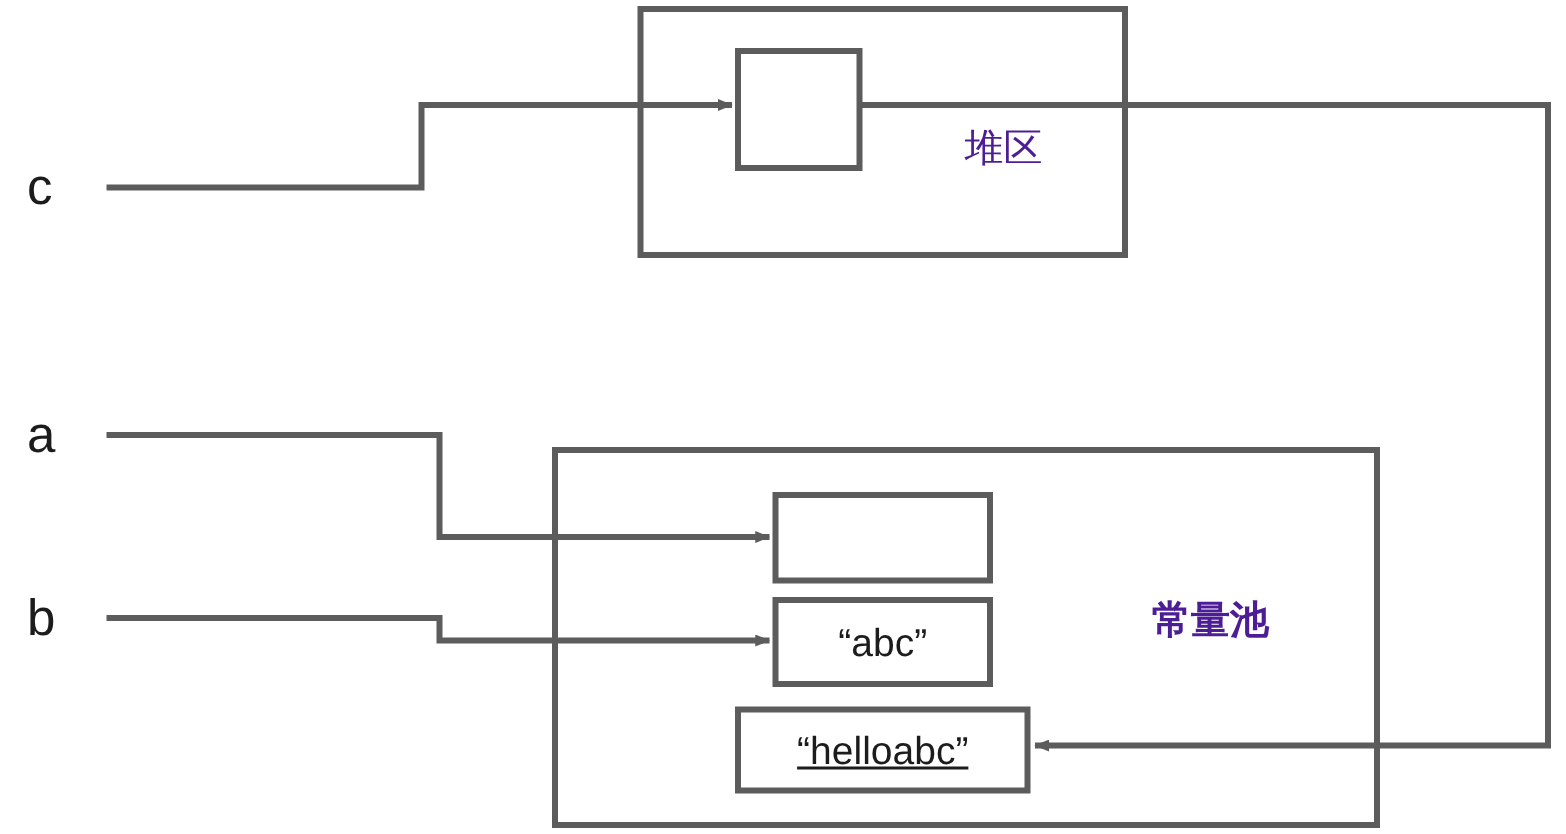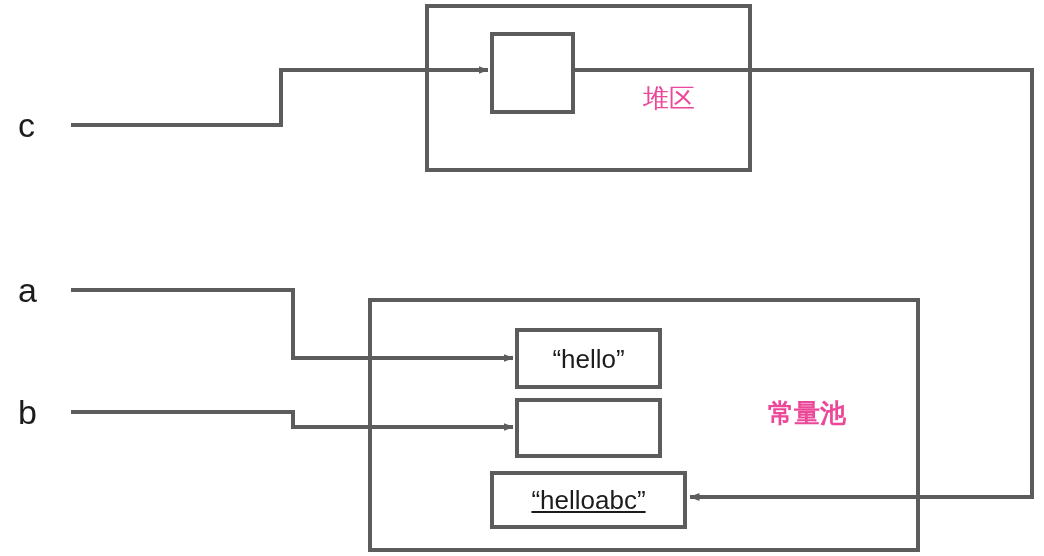--- a/index.html
+++ b/index.html
@@ -28,21 +28,21 @@
     position: absolute;
     font-size: 34px;
     color: #1c1c1c;
     font-family: "Liberation Sans", "DejaVu Sans", sans-serif;
     line-height: 1;
     user-select: none;
   }
   .region-label {
     position: absolute;
     font-size: 26px;
-    color: #ec4899;
+    color: #4c1d95;
     font-family: "Liberation Sans", "DejaVu Sans", sans-serif;
     line-height: 1;
     white-space: nowrap;
     user-select: none;
   }
   .cell-label {
     position: absolute;
     font-size: 26px;
     color: #1c1c1c;
     font-family: "Liberation Sans", "DejaVu Sans", sans-serif;
@@ -88,18 +88,18 @@
   <div class="var-label" style="left:18px; top:108px;">c</div>
 
   <div class="var-label" style="left:18px; top:273px;">a</div>
 
   <div class="var-label" style="left:18px; top:395px;">b</div>
 
   <div class="region-label" style="left:643px; top:85px;">堆区</div>
 
   <div class="region-label" style="left:768px; top:400px;font-weight:bold;">常量池</div>
 
-  <div class="cell-label" style="left:517px; top:346px; width:143px;">“hello”</div>
 
+  <div class="cell-label" style="left:517px; top:415px; width:143px;">“abc”</div>
 
   <div class="cell-label" style="left:492px; top:487px; width:193px;text-decoration:underline;">“helloabc”</div>
 
 </div>
 
 </body></html>

